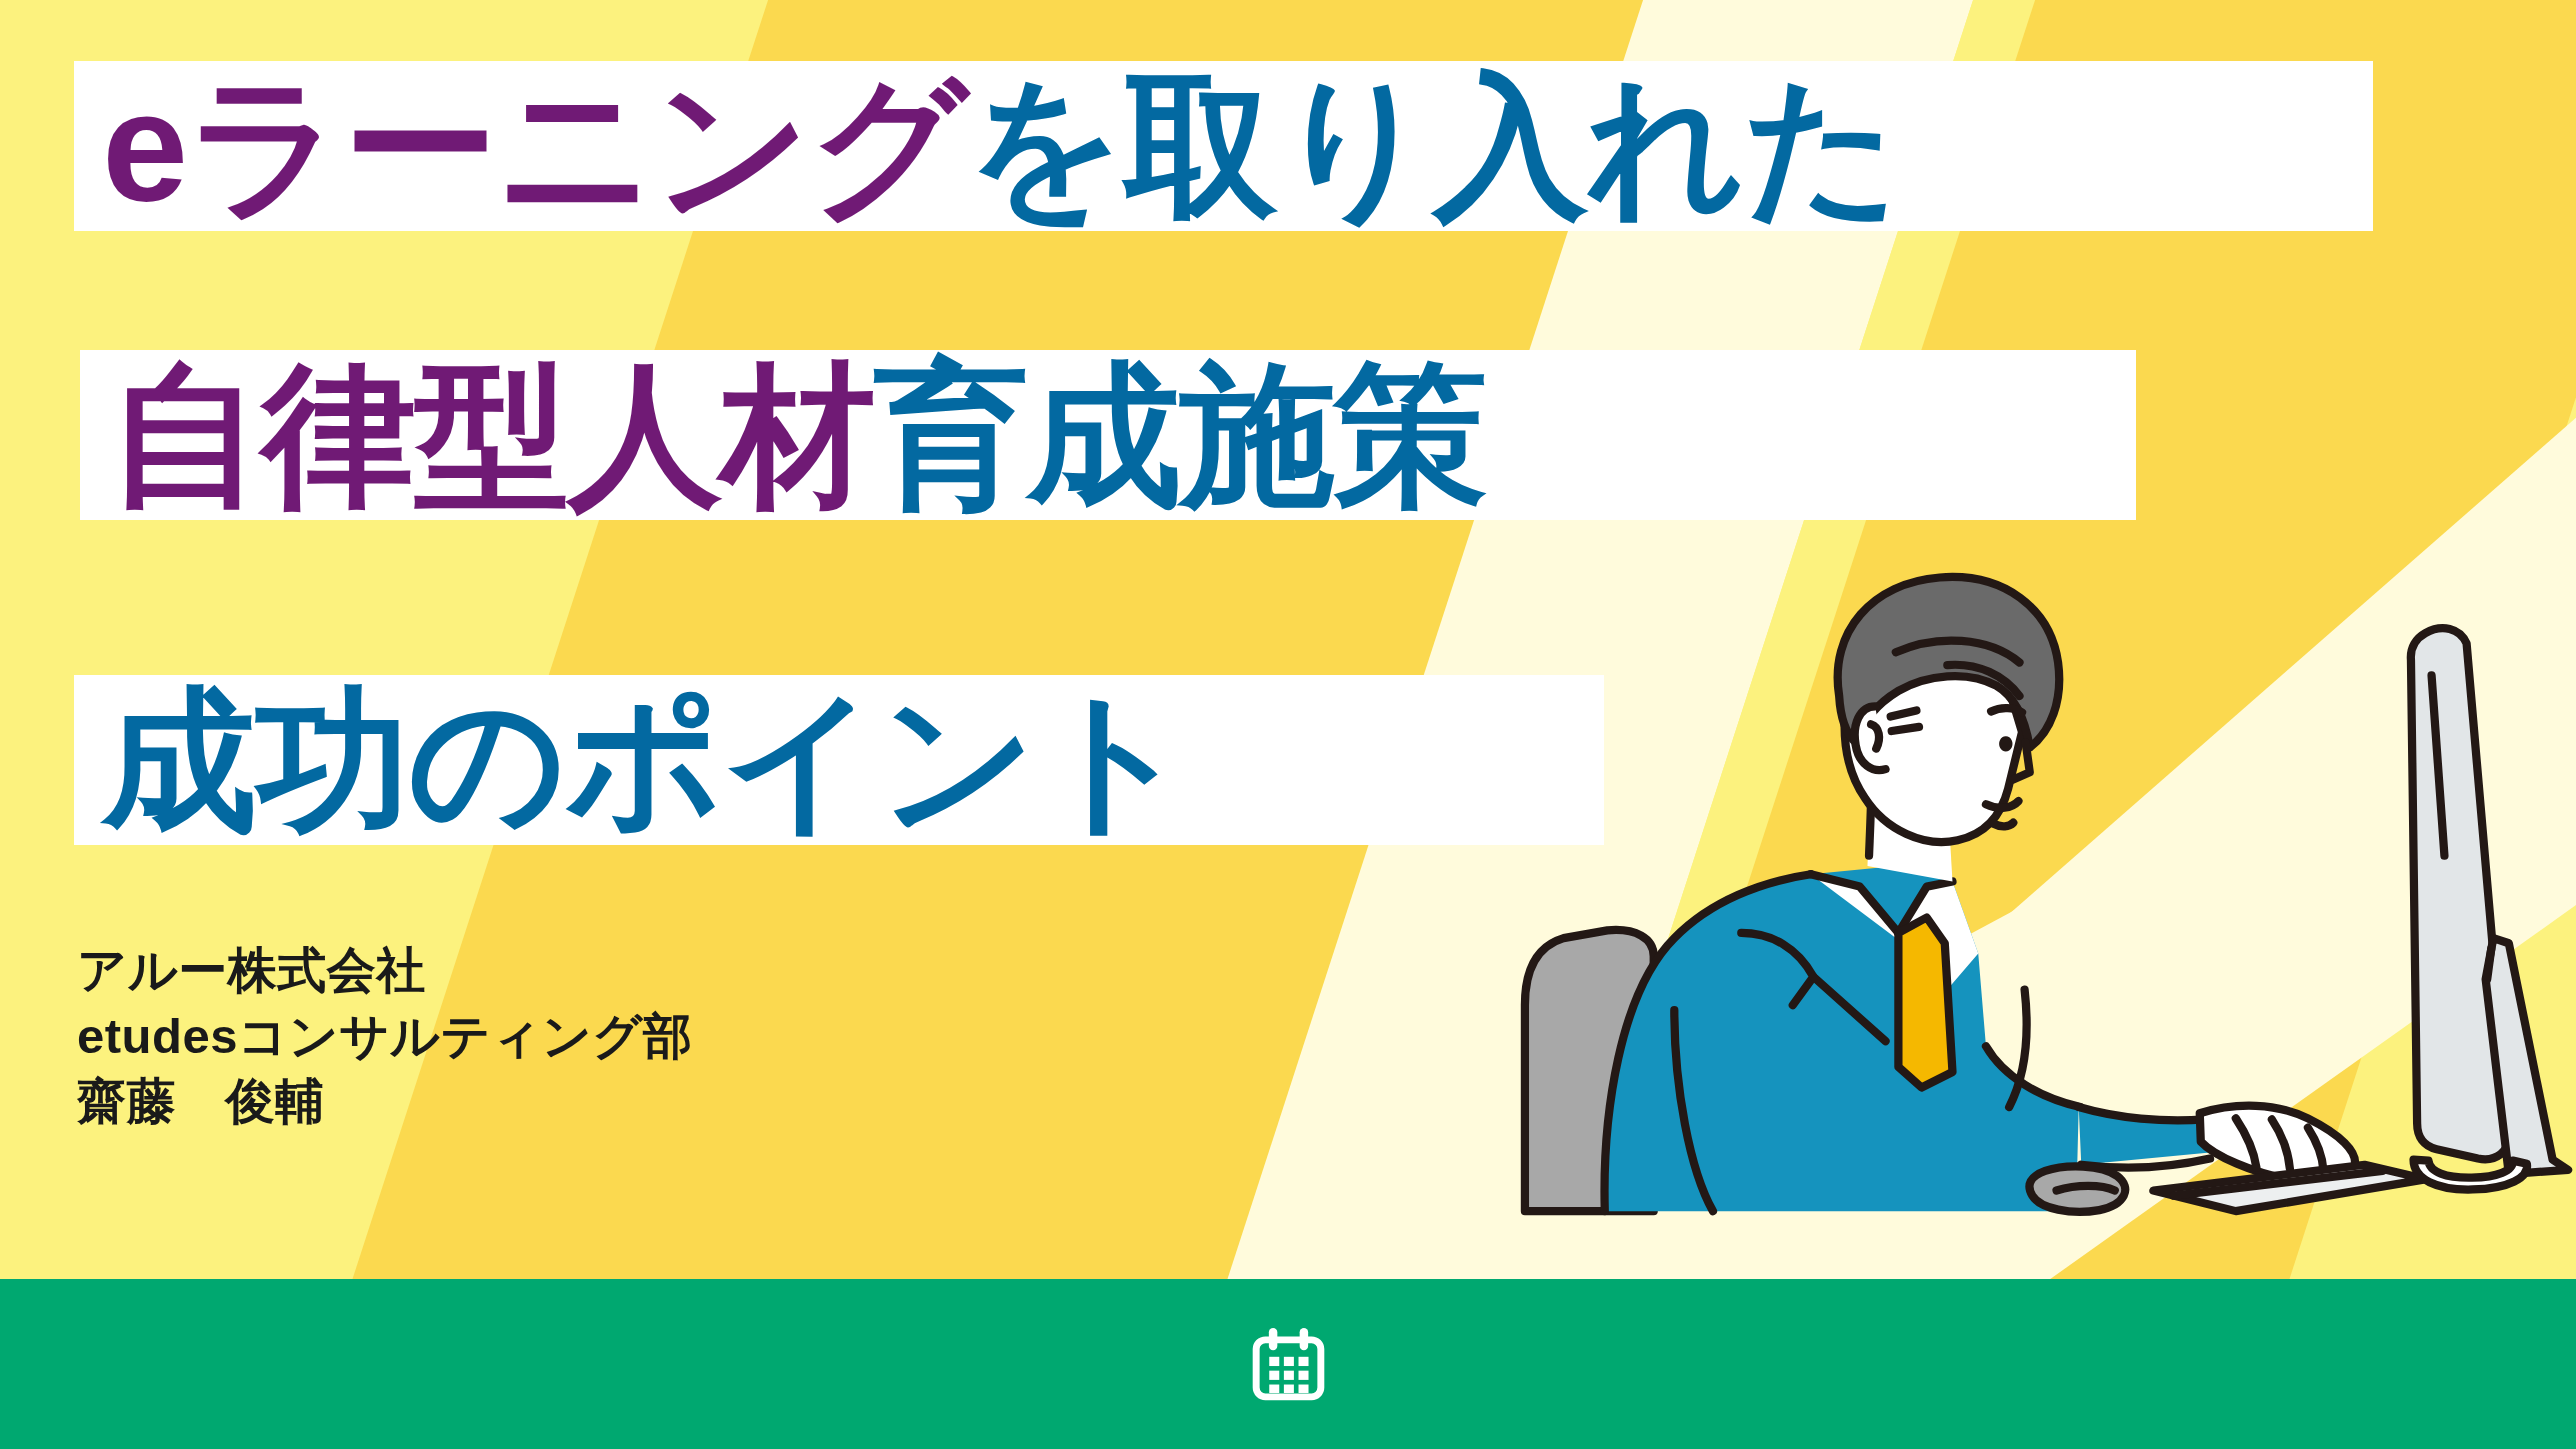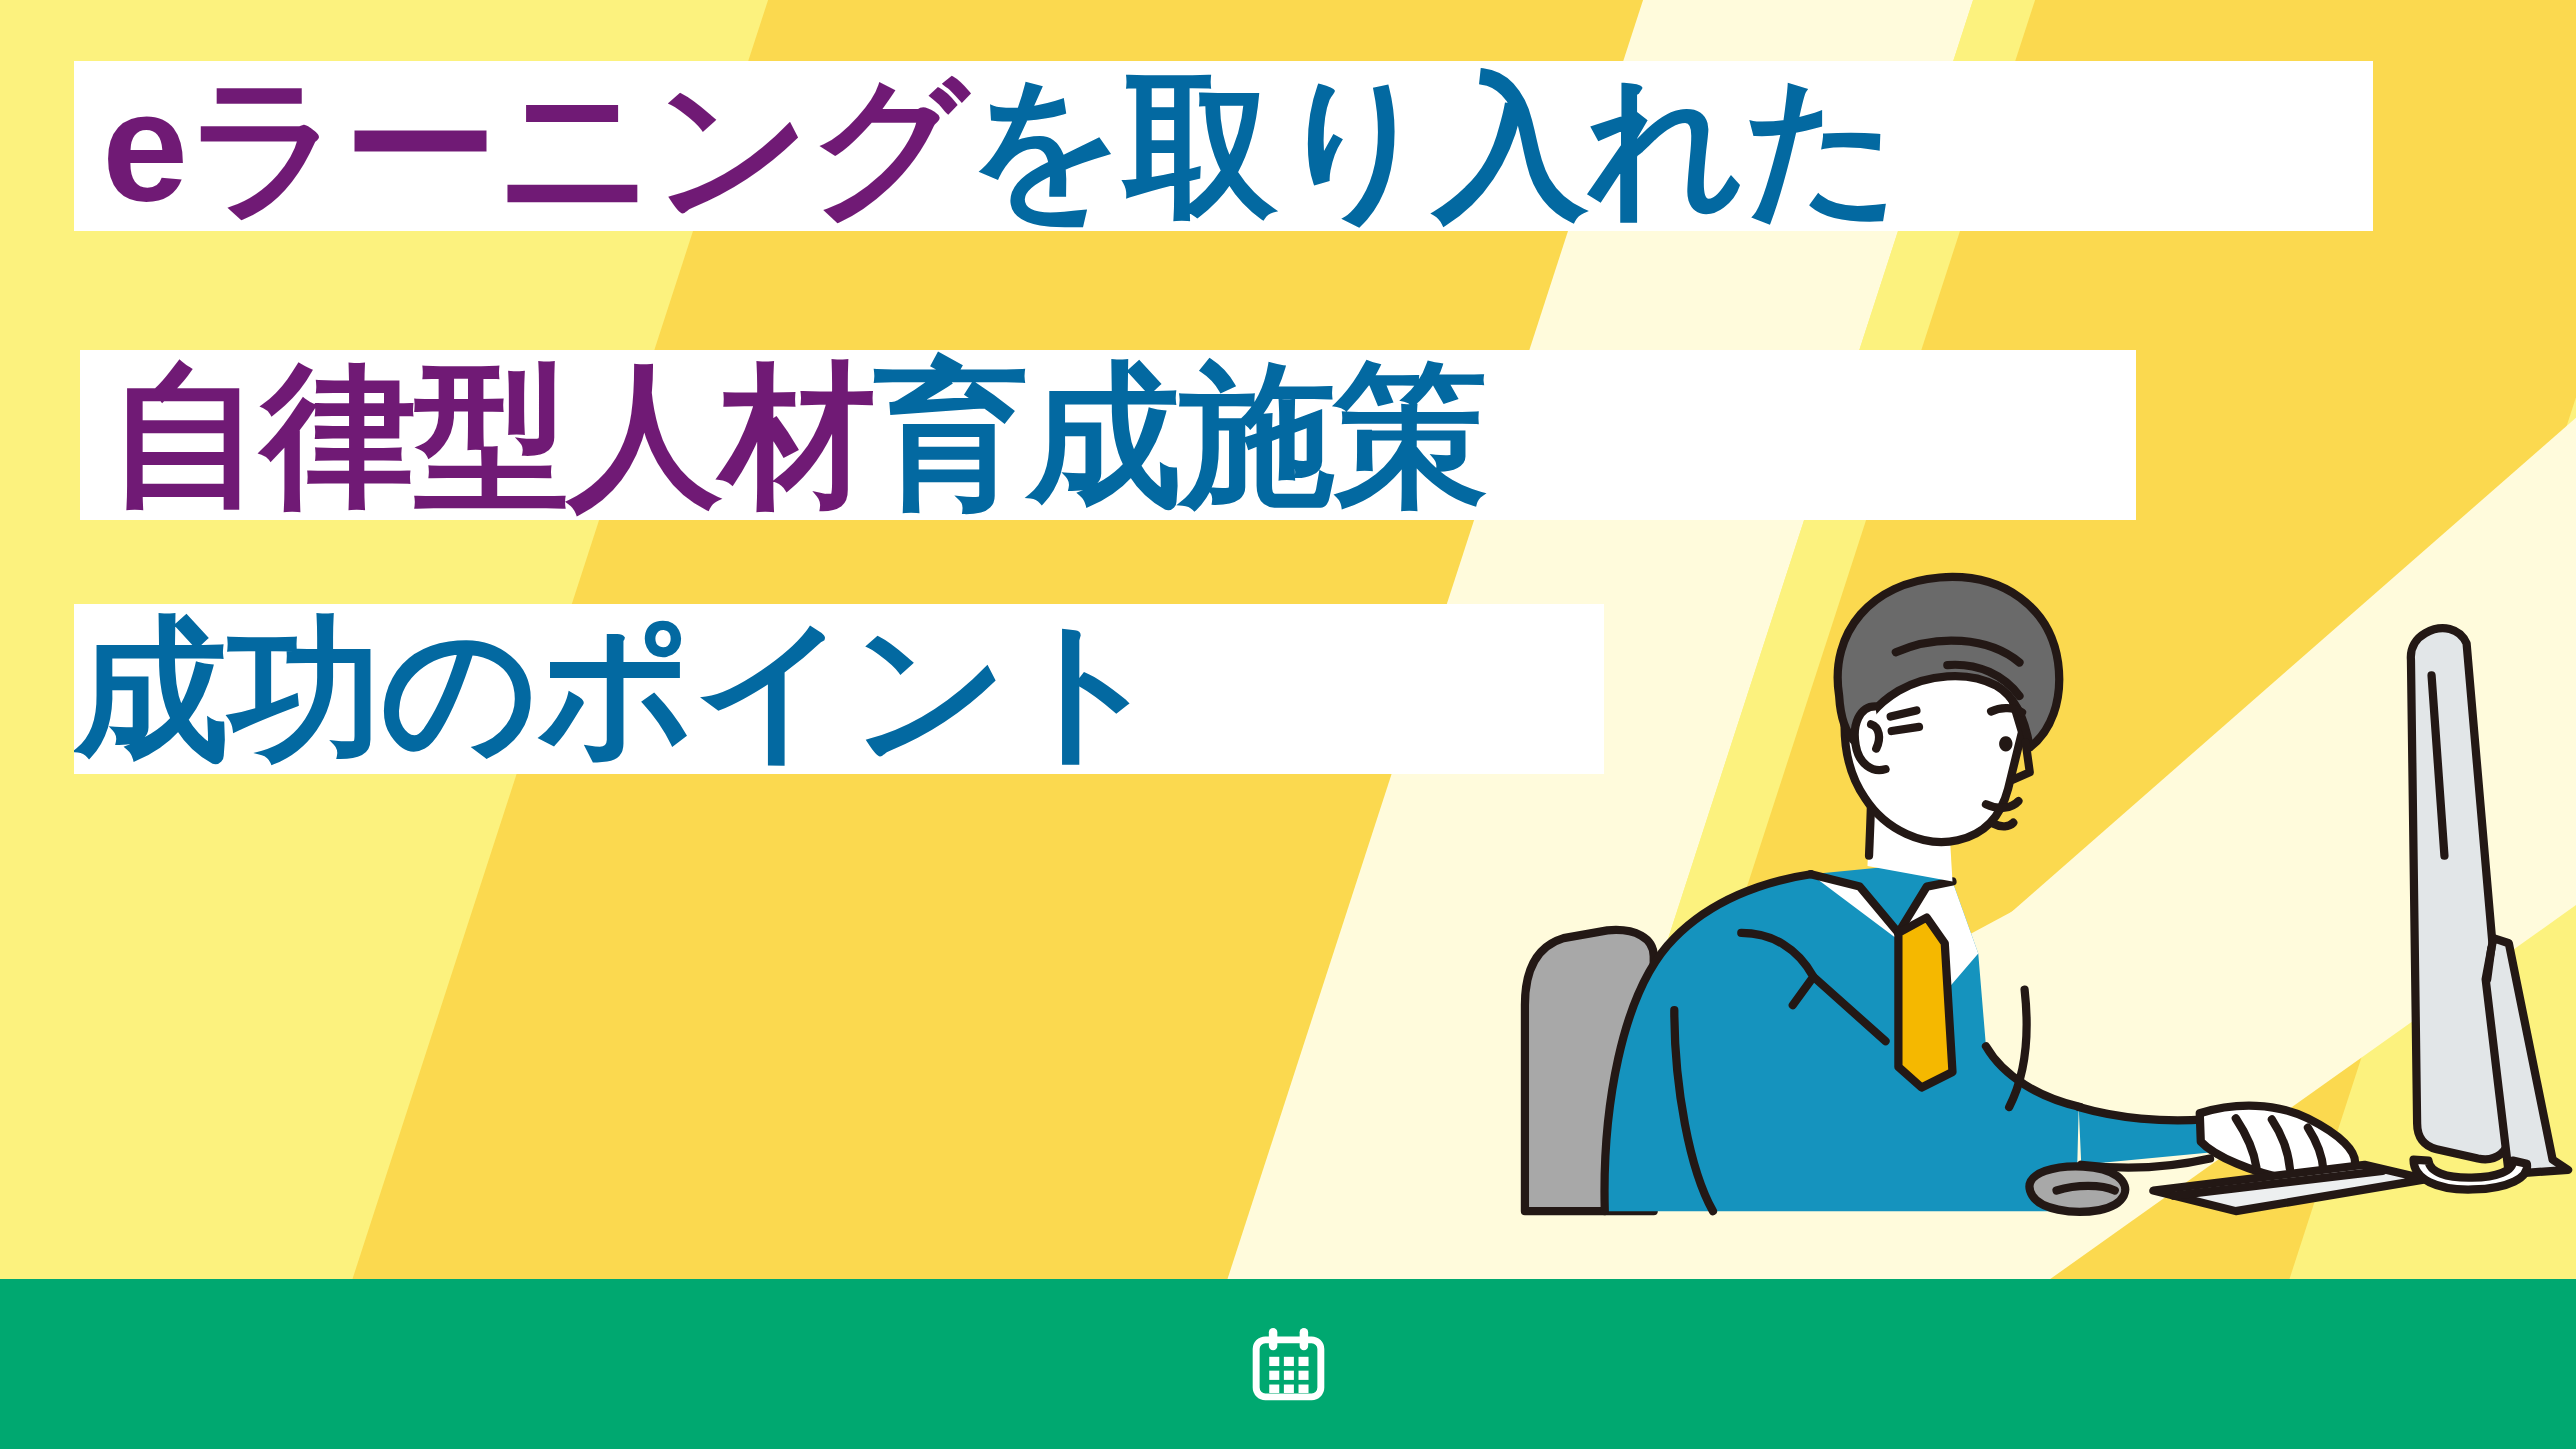--- a/index.html
+++ b/index.html
@@ -48,21 +48,21 @@
     font-weight:700;
     letter-spacing:-0.012em;
     line-height:1;
     font-size:155px;
   }
   .g{color:#701a75;}
   .b{color:#0369a1;}
 
   #plate1{left:74px;top:61px;width:2299px;height:170px;padding-left:28px;}
   #plate2{left:80px;top:350px;width:2056px;height:170px;padding-left:28px;}
-  #plate3{left:74px;top:604px;width:1530px;height:170px;}
+  #plate3{left:74px;top:675px;width:1530px;height:170px;padding-left:28px;}
 
   
   .speaker{
     position:absolute;
     left:77px;
     top:938px;
     color:#1A1A1A;
     font-size:49px;
     font-weight:700;
     line-height:1.34;
@@ -212,20 +212,25 @@
 
   <div class="plate" id="plate2">
     <span class="txt g">自律型人材</span>
       <span class="txt b">育成施策</span>
   </div>
 
   <div class="plate" id="plate3">
     <span class="txt b">成功のポイント</span>
   </div>
 
+  <div class="speaker">
+    <div>アルー株式会社</div>
+    <div>etudesコンサルティング部</div>
+    <div>齋藤　俊輔</div>
+  </div>
 
   <div class="datebar">
     <svg class="cal-icon" viewBox="0 0 100 100" aria-hidden="true">
       <rect x="8" y="18" width="84" height="74" rx="12" ry="12" fill="none" stroke="#FFFFFF" stroke-width="9"></rect>
       <line x1="30" y1="8" x2="30" y2="26" stroke="#FFFFFF" stroke-width="11" stroke-linecap="round"></line>
       <line x1="70" y1="8" x2="70" y2="26" stroke="#FFFFFF" stroke-width="11" stroke-linecap="round"></line>
       <rect x="25" y="40" width="13" height="12" fill="#FFFFFF"></rect>
       <rect x="44" y="40" width="13" height="12" fill="#FFFFFF"></rect>
       <rect x="63" y="40" width="13" height="12" fill="#FFFFFF"></rect>
       <rect x="25" y="58" width="13" height="12" fill="#FFFFFF"></rect>

